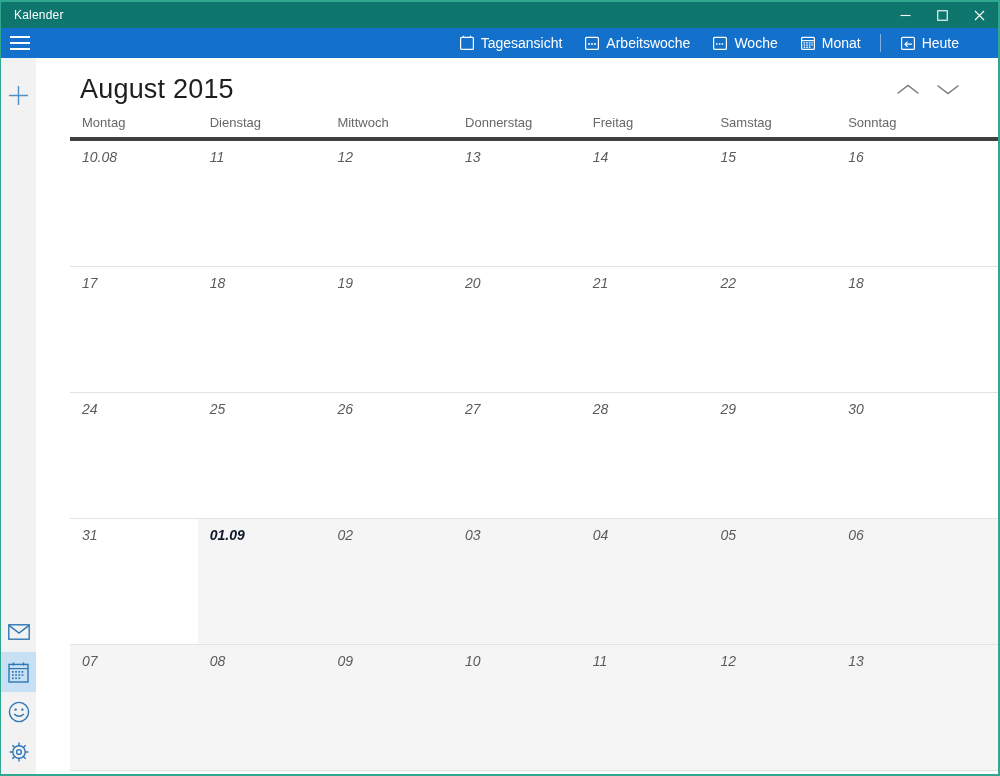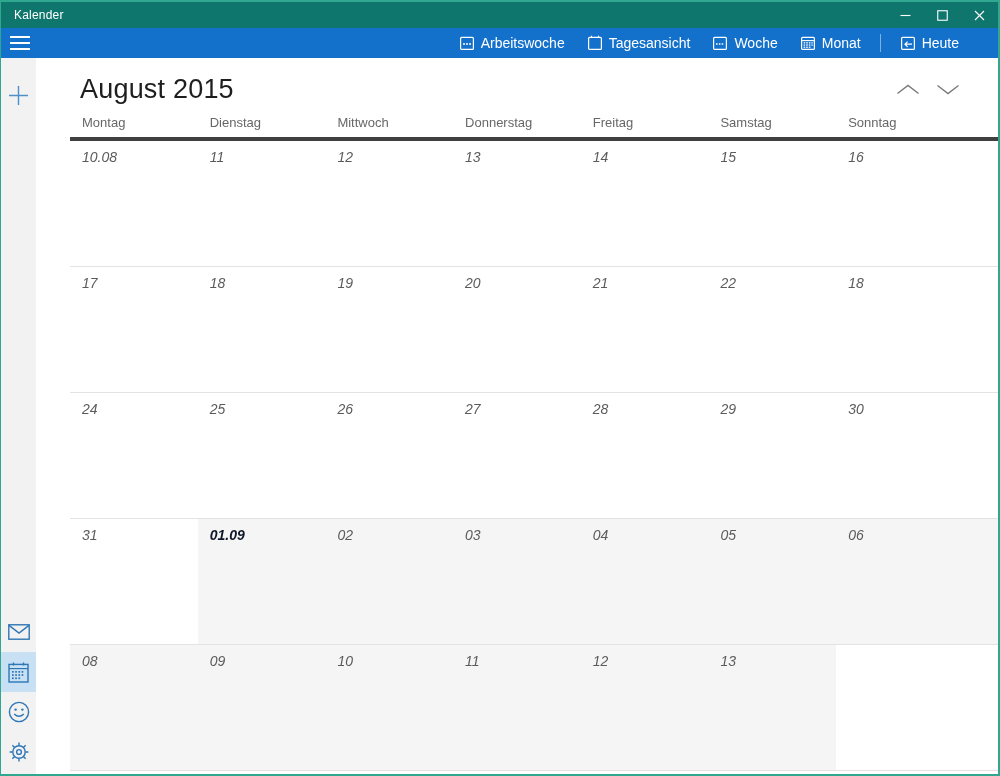--- a/index.html
+++ b/index.html
@@ -89,34 +89,34 @@
   <div class="commandbar">
     <div class="hamburger">
       <span></span>
         <span></span>
         <span></span>
     </div>
     <div class="view-buttons">
 
       <div class="view-btn">
         <svg width="16" height="16" viewBox="0 0 16 16">
+          <path d="M4.5 0.8 v2 M11.5 0.8 v2" stroke="#fff" stroke-width="1.2" fill="none"></path>
+          <rect x="1.6" y="2.4" width="12.8" height="12" rx="1" fill="none" stroke="#fff" stroke-width="1.2"></rect>
+        </svg>
+        <span>Tagesansicht</span>
+      </div>
+
+      <div class="view-btn">
+        <svg width="16" height="16" viewBox="0 0 16 16">
           <rect x="1.6" y="2.4" width="12.8" height="12" rx="1" fill="none" stroke="#fff" stroke-width="1.2"></rect>
           <circle cx="5" cy="9" r="1" fill="#fff"></circle>
             <circle cx="8" cy="9" r="1" fill="#fff"></circle>
             <circle cx="11" cy="9" r="1" fill="#fff"></circle>
         </svg>
         <span>Arbeitswoche</span>
-      </div>
-
-      <div class="view-btn">
-        <svg width="16" height="16" viewBox="0 0 16 16">
-          <path d="M4.5 0.8 v2 M11.5 0.8 v2" stroke="#fff" stroke-width="1.2" fill="none"></path>
-          <rect x="1.6" y="2.4" width="12.8" height="12" rx="1" fill="none" stroke="#fff" stroke-width="1.2"></rect>
-        </svg>
-        <span>Tagesansicht</span>
       </div>
 
       <div class="view-btn">
         <svg width="16" height="16" viewBox="0 0 16 16">
           <rect x="1.6" y="2.4" width="12.8" height="12" rx="1" fill="none" stroke="#fff" stroke-width="1.2"></rect>
           <path d="M4 9 h1.6 M6.8 9 h1.6 M9.6 9 h1.6" stroke="#fff" stroke-width="1.4" fill="none"></path>
         </svg>
         <span>Woche</span>
       </div>
 
@@ -275,20 +275,21 @@
             <div class="cell"><span class="daynum">31</span></div>
             <div class="cell other first"><span class="daynum">01.09</span></div>
             <div class="cell other"><span class="daynum">02</span></div>
             <div class="cell other"><span class="daynum">03</span></div>
             <div class="cell other"><span class="daynum">04</span></div>
             <div class="cell other"><span class="daynum">05</span></div>
             <div class="cell other"><span class="daynum">06</span></div>
           </div>
 
           <div class="week">
+            <div class="cell other"><span class="daynum">07</span></div>
             <div class="cell other"><span class="daynum">08</span></div>
             <div class="cell other"><span class="daynum">09</span></div>
             <div class="cell other"><span class="daynum">10</span></div>
             <div class="cell other"><span class="daynum">11</span></div>
             <div class="cell other"><span class="daynum">12</span></div>
             <div class="cell other"><span class="daynum">13</span></div>
           </div>
 
         </div>
       </div>

